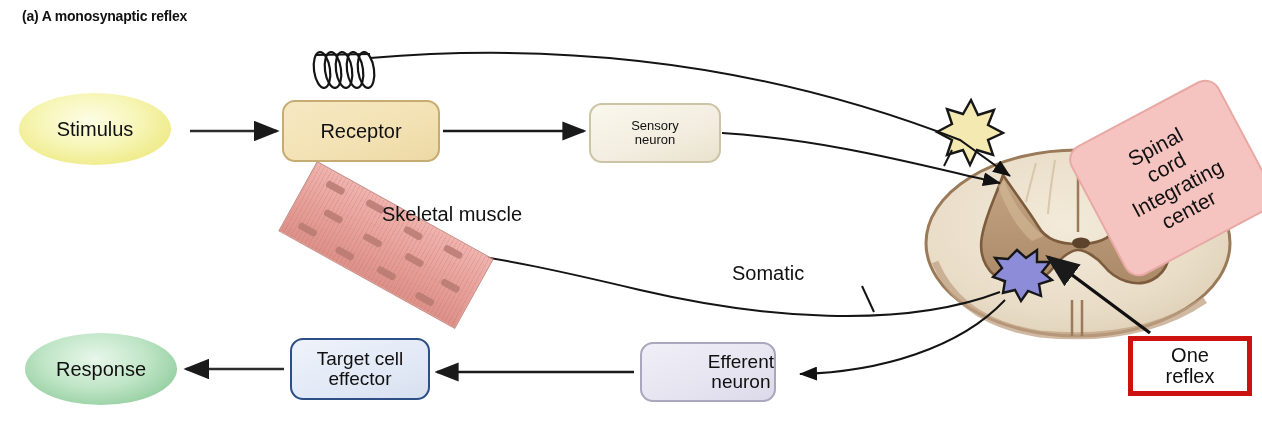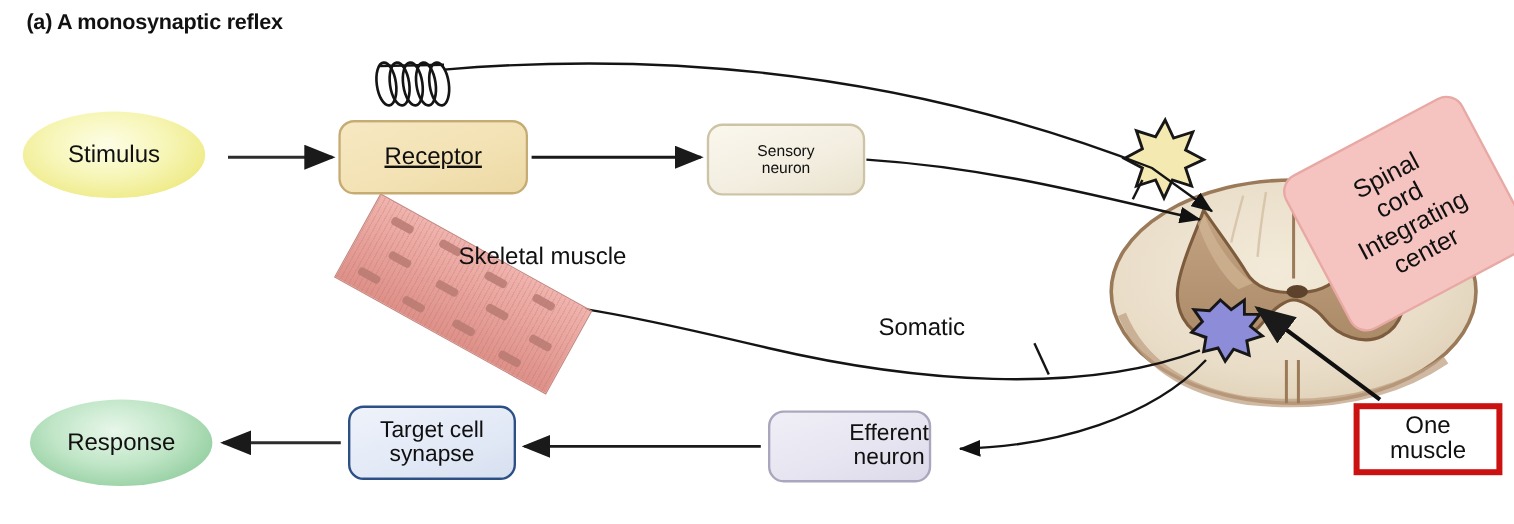--- a/index.html
+++ b/index.html
@@ -21,21 +21,21 @@
     position: absolute;
     left: 0;
     top: 0;
     width: 1262px;
     height: 437px;
   }
   .title {
     position: absolute;
     left: 22px;
     top: 8px;
-    font-size: 18px;
+    font-size: 14px;
     font-weight: bold;
     color: #111111;
     letter-spacing: -0.2px;
   }
   .node {
     position: absolute;
     display: flex;
     align-items: center;
     justify-content: center;
     text-align: center;
@@ -59,21 +59,20 @@
     background: radial-gradient(ellipse at 46% 36%, #e8f7ea 0%, #bfe5c6 45%, #93ce9f 80%, #7dbf8c 100%);
   }
   .box-node {
     border-radius: 13px;
   }
   .receptor {
     left: 282px; top: 100px;
     width: 158px; height: 62px;
     background: linear-gradient(160deg, #f6e8c2 0%, #f3e2b4 55%, #ecd9a5 100%);
     border: 2px solid #c6ab73;
-    text-decoration: underline;
   }
   .sensory {
     left: 589px; top: 103px;
     width: 132px; height: 60px;
     background: linear-gradient(160deg, #faf7ee 0%, #f2eddf 60%, #e9e2cd 100%);
     border: 2px solid #cdc4a6;
     font-size: 13px;
   }
   .efferent {
     left: 640px; top: 342px;
@@ -277,41 +276,41 @@
   <div class="node box-node efferent">
     <span>
       <span>Efferent</span><br>
       <span>neuron</span>
     </span>
   </div>
 
   <div class="node box-node target">
     <span>
       <span>Target cell</span><br>
-      <span>synapse</span>
+      <span>effector</span>
     </span>
   </div>
 
   <div class="node ellipse-node response">
     <span>Response</span>
   </div>
 
   <div class="node spinal-label">
     <span>
       <span>Spinal</span><br>
       <span>cord</span><br>
       <span>Integrating</span><br>
       <span>center</span>
     </span>
   </div>
 
   <div class="node synapse-box">
     <span>
       <span>One</span><br>
-      <span>muscle</span>
+      <span>reflex</span>
     </span>
   </div>
 
   <div class="plain-label lbl-skeletal">Skeletal muscle</div>
 
   <div class="plain-label lbl-somatic">
     <span>Somatic</span><br>
   </div>
 
 </div>

